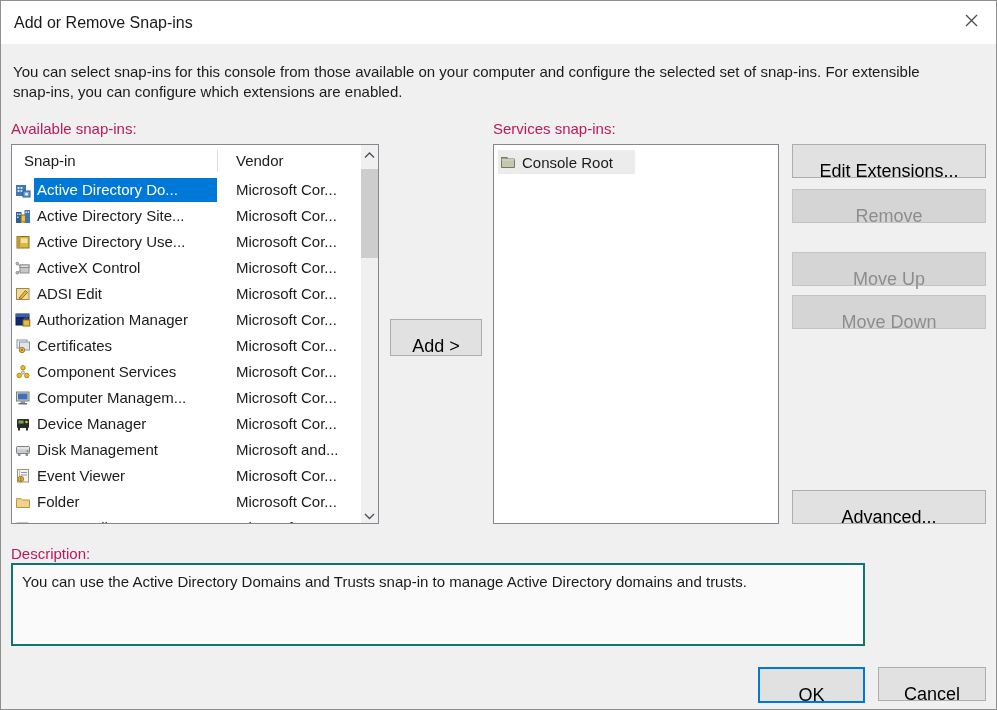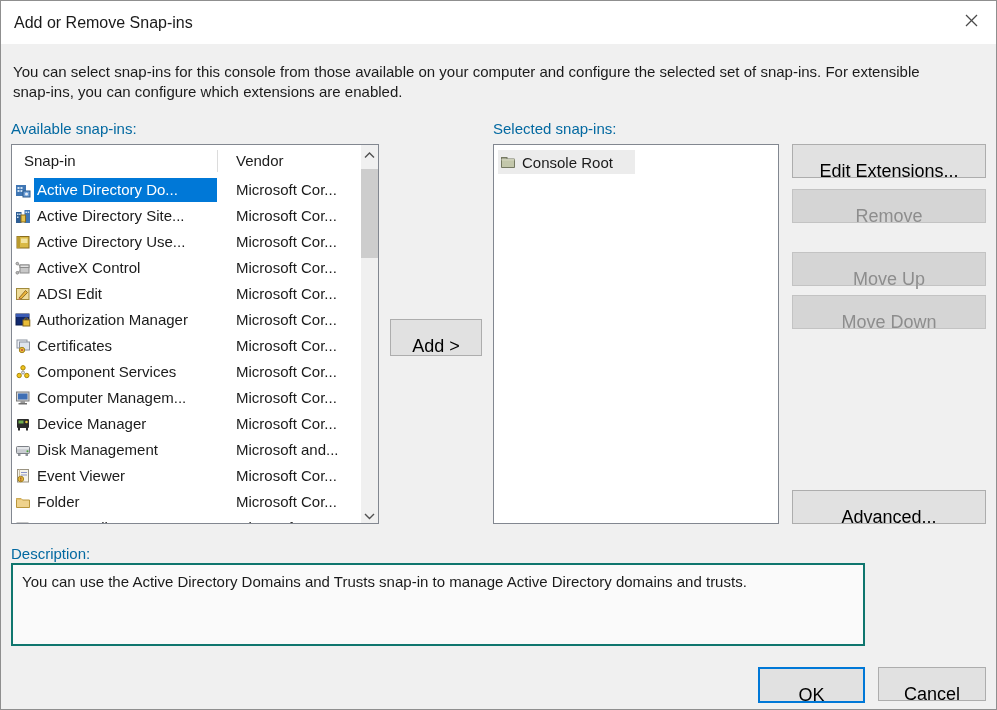--- a/index.html
+++ b/index.html
@@ -5,21 +5,21 @@
   html,body{margin:0;padding:0;background:#cfcfcf;}
   *{box-sizing:border-box;font-family:"Liberation Sans",sans-serif;}
   #dialog{position:relative;width:997px;height:710px;background:#f0f0f0;border:1px solid #8f8f8f;overflow:hidden;}
   
   #titlebar{position:absolute;left:0;top:0;width:100%;height:43px;background:#ffffff;}
   #title{position:absolute;left:13px;top:0;line-height:43px;font-size:16px;color:#1a1a1a;white-space:nowrap;}
   #close-btn{position:absolute;right:2px;top:0;width:46px;height:42px;display:flex;align-items:center;justify-content:center;cursor:default;background:transparent;border:none;}
   
   #instructions{position:absolute;left:12px;top:61px;width:924px;font-size:15px;line-height:20px;color:#1b1b1b;}
   
-  .section-label{position:absolute;font-size:15px;color:#0369a1;white-space:nowrap;}
+  .section-label{position:absolute;font-size:15px;color:#be185d;white-space:nowrap;}
   #available-label{left:10px;top:119px;}
   #selected-label{left:492px;top:119px;}
   #description-label{left:10px;top:544px;}
   
   .listbox{position:absolute;background:#ffffff;border:1px solid #828790;overflow:hidden;}
   #available-list{left:10px;top:143px;width:368px;height:380px;}
   #selected-list{left:492px;top:143px;width:286px;height:380px;}
   
   #list-header{position:relative;height:32px;font-size:15px;color:#1b1b1b;}
   #col-snapin{position:absolute;left:12px;line-height:32px;}
@@ -70,21 +70,21 @@
             <line x1="3" y1="3" x2="14" y2="14" stroke="#4a4a4a" stroke-width="1.2"></line>
             <line x1="14" y1="3" x2="3" y2="14" stroke="#4a4a4a" stroke-width="1.2"></line>
           </svg>
       </span>
     </button>
   </div>
 
   <div id="instructions">You can select snap-ins for this console from those available on your computer and configure the selected set of snap-ins. For extensible snap-ins, you can configure which extensions are enabled.</div>
 
   <div id="available-label" class="section-label">Available snap-ins:</div>
-  <div id="selected-label" class="section-label">Selected snap-ins:</div>
+  <div id="selected-label" class="section-label">Services snap-ins:</div>
 
   <div id="available-list" class="listbox">
     <div id="list-header">
       <span id="col-snapin">Snap-in</span>
       <span id="col-vendor">Vendor</span>
       <span id="col-divider"></span>
     </div>
     <div id="rows">
         <div class="row selected">
     <span class="icon"><svg width="16" height="16" viewBox="0 0 16 16">

